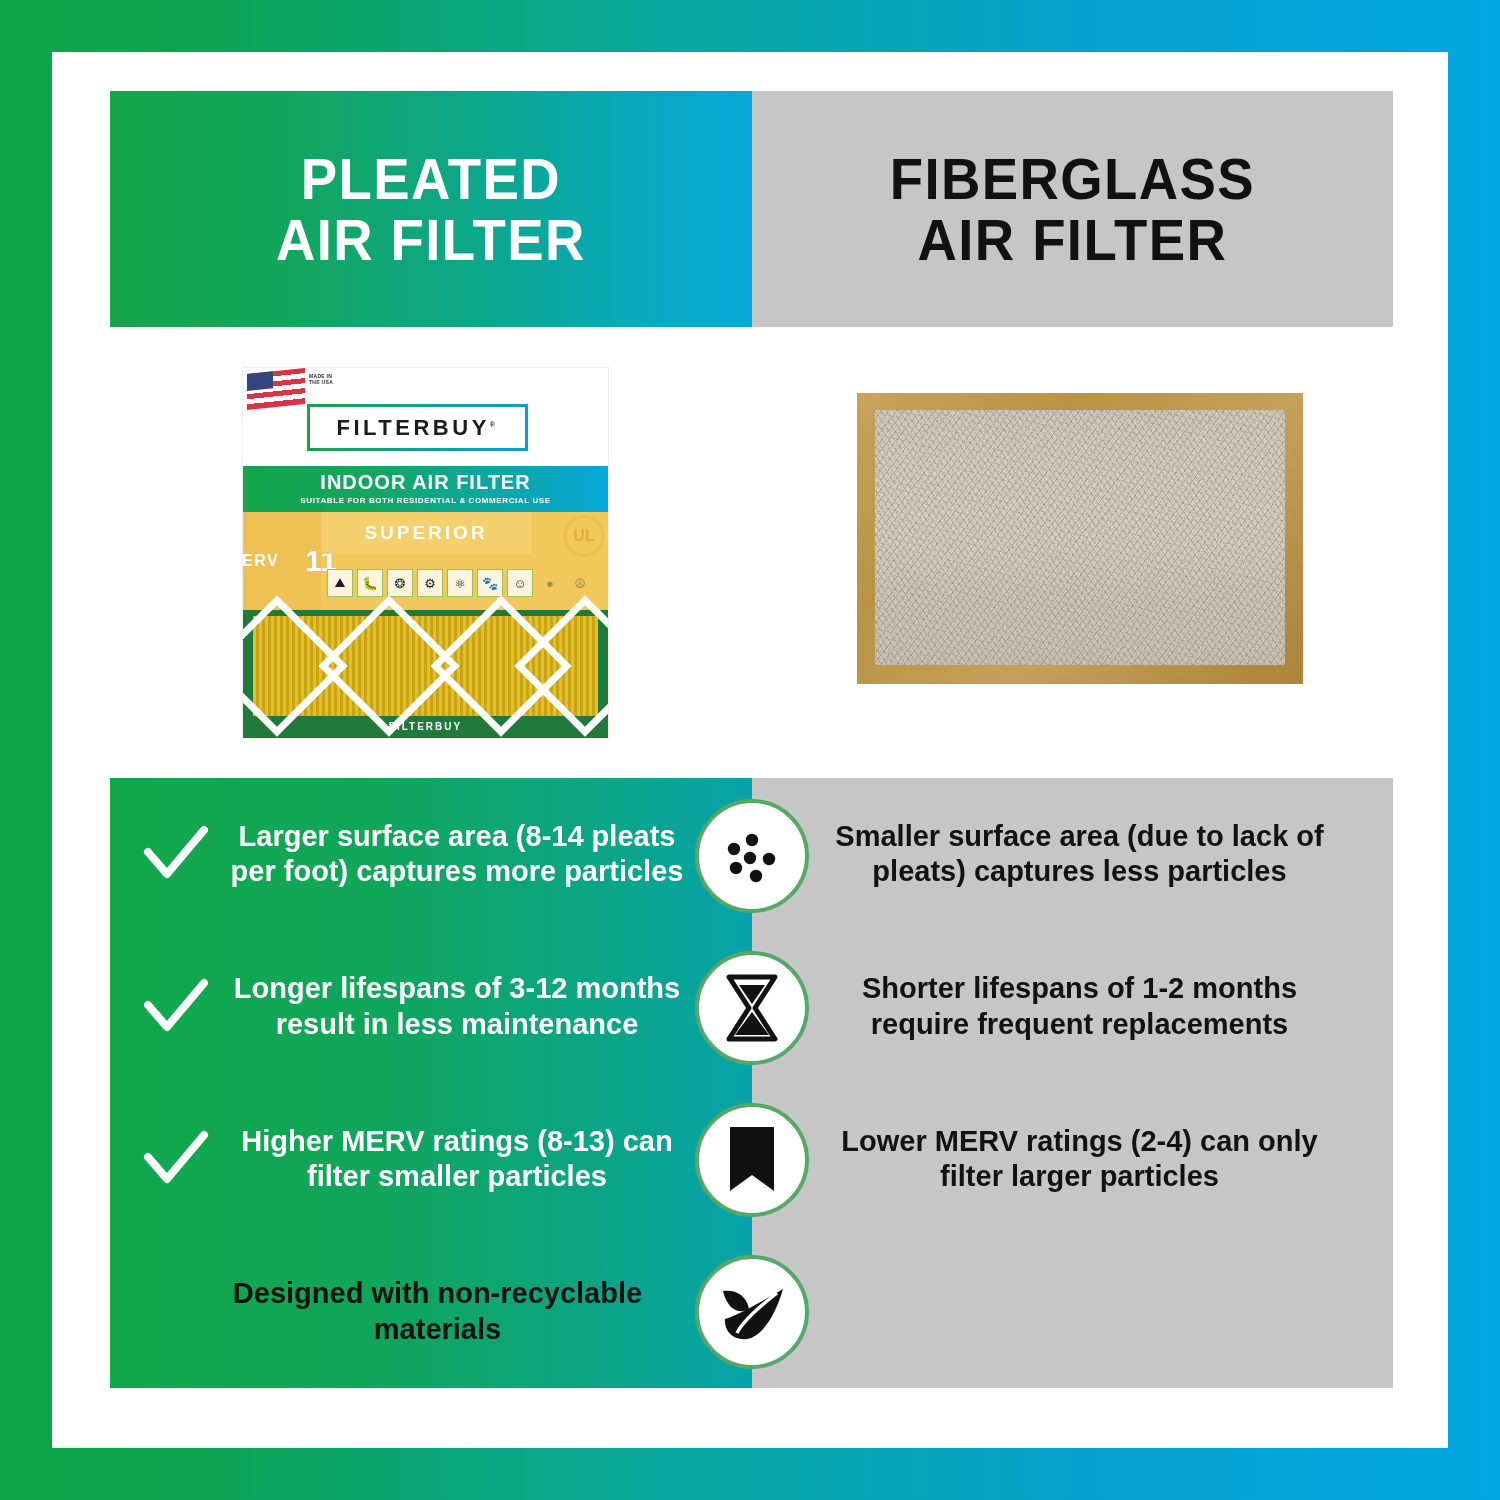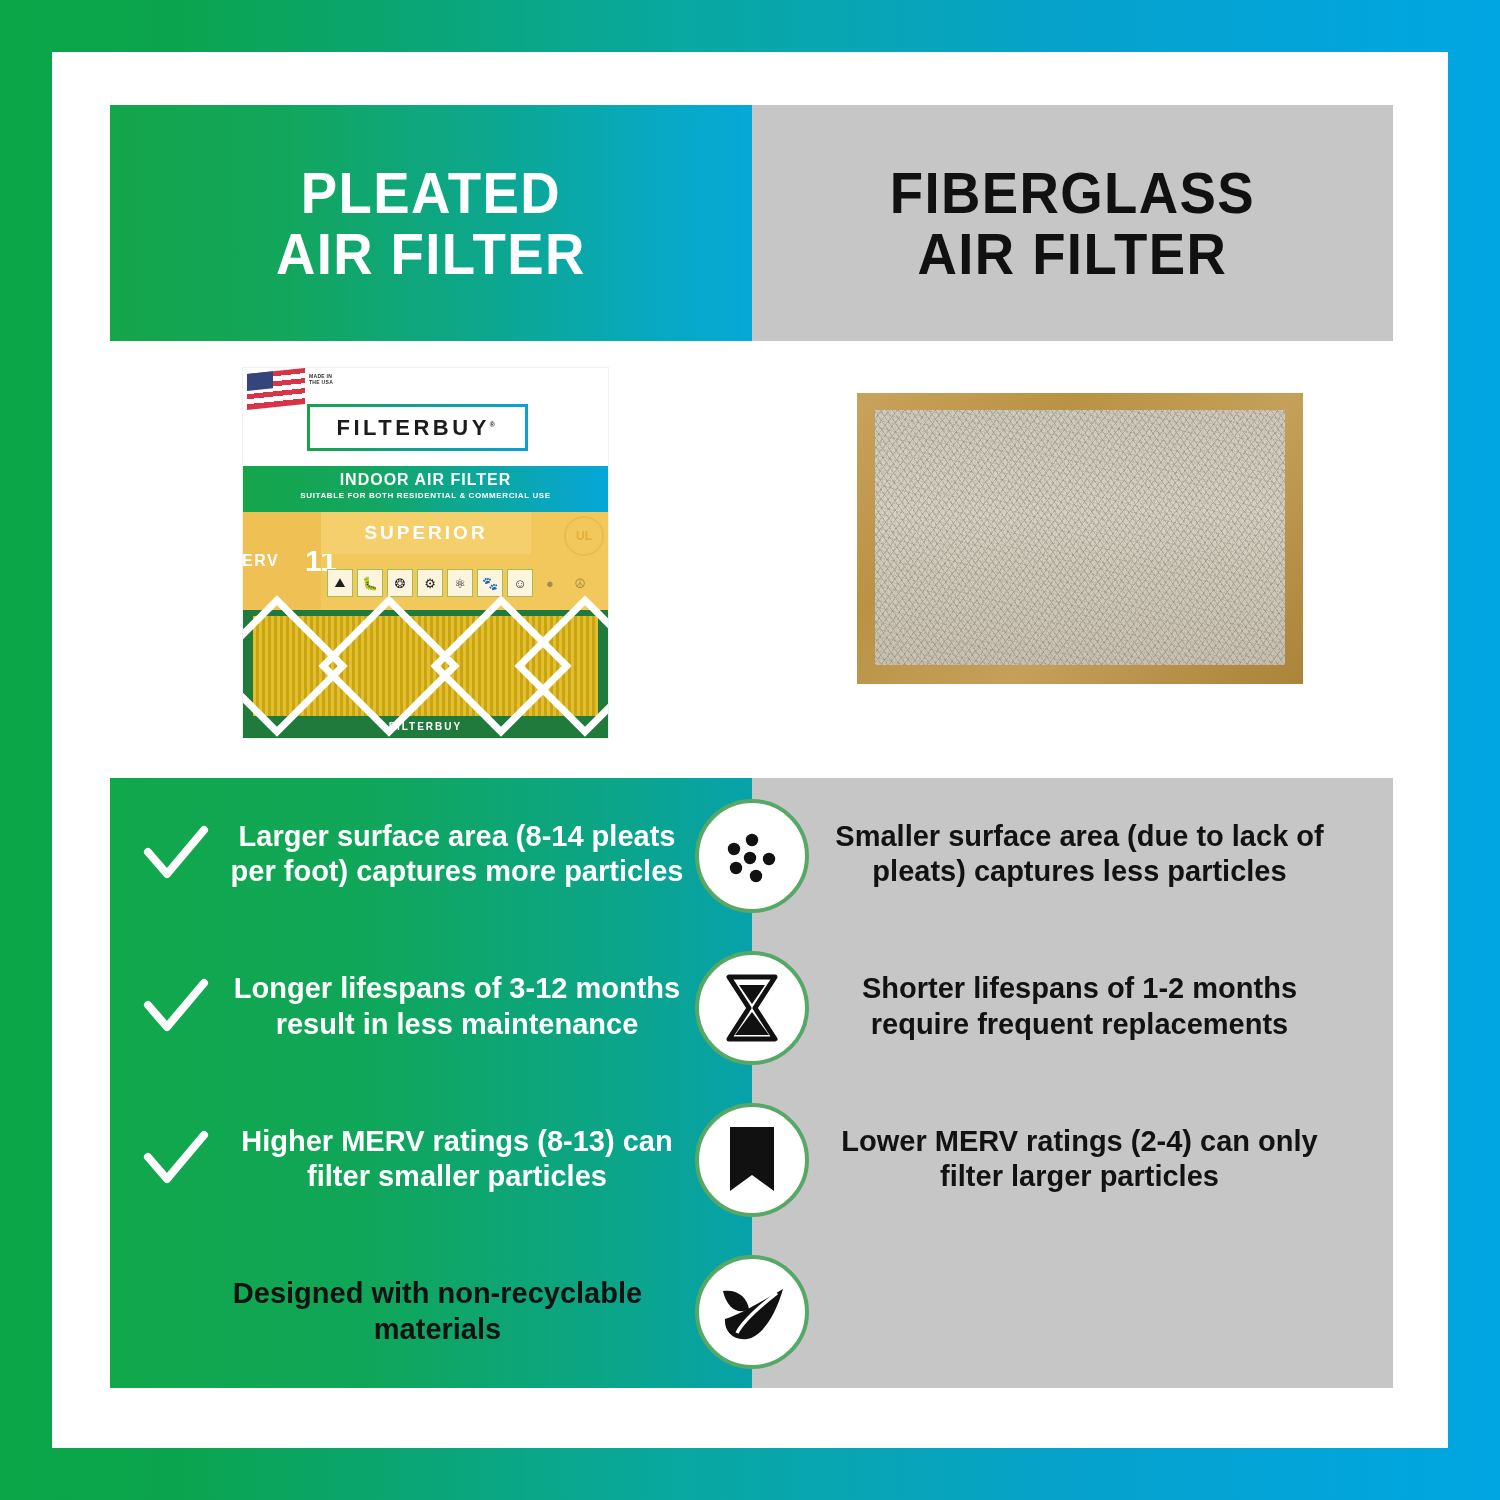--- a/index.html
+++ b/index.html
@@ -17,21 +17,21 @@
   }
   .inner-white{
     position:absolute;
     left:52px;top:52px;right:52px;bottom:52px;
     background:#ffffff;
   }
 
   
   .header{
     position:absolute;
-    left:110px;top:105px;
+    left:110px;top:91px;
     width:1283px;height:236px;
     display:flex;
   }
   .header-left{
     width:642px;height:100%;
     background:linear-gradient(90deg,#15a54a 0%,#12a65d 28%,#0ca793 62%,#07a9c4 86%,#06a8d6 100%);
     display:flex;align-items:center;justify-content:center;
   }
   .header-right{
     width:641px;height:100%;
@@ -99,21 +99,21 @@
   }
   .pf-logo-txt{
     font-size:22px;font-weight:bold;letter-spacing:3.5px;color:#1c1c1c;
   }
   .pf-logo-txt sup{font-size:7px;vertical-align:super;}
   .pf-band{
     position:absolute;left:0;top:98px;width:100%;height:46px;
     background:linear-gradient(90deg,#15a54a 0%,#13a660 35%,#0ba7a3 68%,#06a6d8 100%);
     color:#fff;text-align:center;
   }
-  .pf-band .b1{font-size:16px;font-weight:bold;letter-spacing:1px;padding-top:5px;}
+  .pf-band .b1{font-size:20px;font-weight:bold;letter-spacing:1px;padding-top:5px;}
   .pf-band .b2{font-size:8px;font-weight:bold;letter-spacing:.6px;margin-top:2px;}
   .pf-mid{
     position:absolute;left:0;top:144px;width:100%;height:98px;
     background:#f2c75c;
   }
   .pf-merv{
     position:absolute;left:0;top:0;width:78px;height:100%;
     background:#efc155;
     color:#fff;text-align:center;
     display:flex;align-items:center;justify-content:center;
@@ -123,21 +123,21 @@
   .pf-sup{
     position:absolute;left:78px;top:0;width:210px;height:42px;
     background:#f5cf6c;
     display:flex;align-items:center;justify-content:center;
     color:#ffffff;font-size:19px;font-weight:bold;letter-spacing:3px;
   }
   .pf-ul{
     position:absolute;right:4px;top:4px;width:36px;height:36px;
     border-radius:50%;border:2px solid #e9bd52;
     display:flex;align-items:center;justify-content:center;
-    font-size:12px;font-weight:bold;color:#e0ae3c;
+    font-size:16px;font-weight:bold;color:#e0ae3c;
   }
   .pf-icons{
     position:absolute;left:78px;top:46px;width:282px;height:50px;
     display:flex;align-items:center;gap:4px;padding-left:6px;
   }
   .pf-ic{
     width:24px;height:26px;background:#fdf4dd;border:1px solid #9fbe5a;
     display:flex;align-items:center;justify-content:center;font-size:13px;color:#1e1e1e;
   }
   .pf-ic.dim{background:transparent;border-color:transparent;opacity:.35;}

